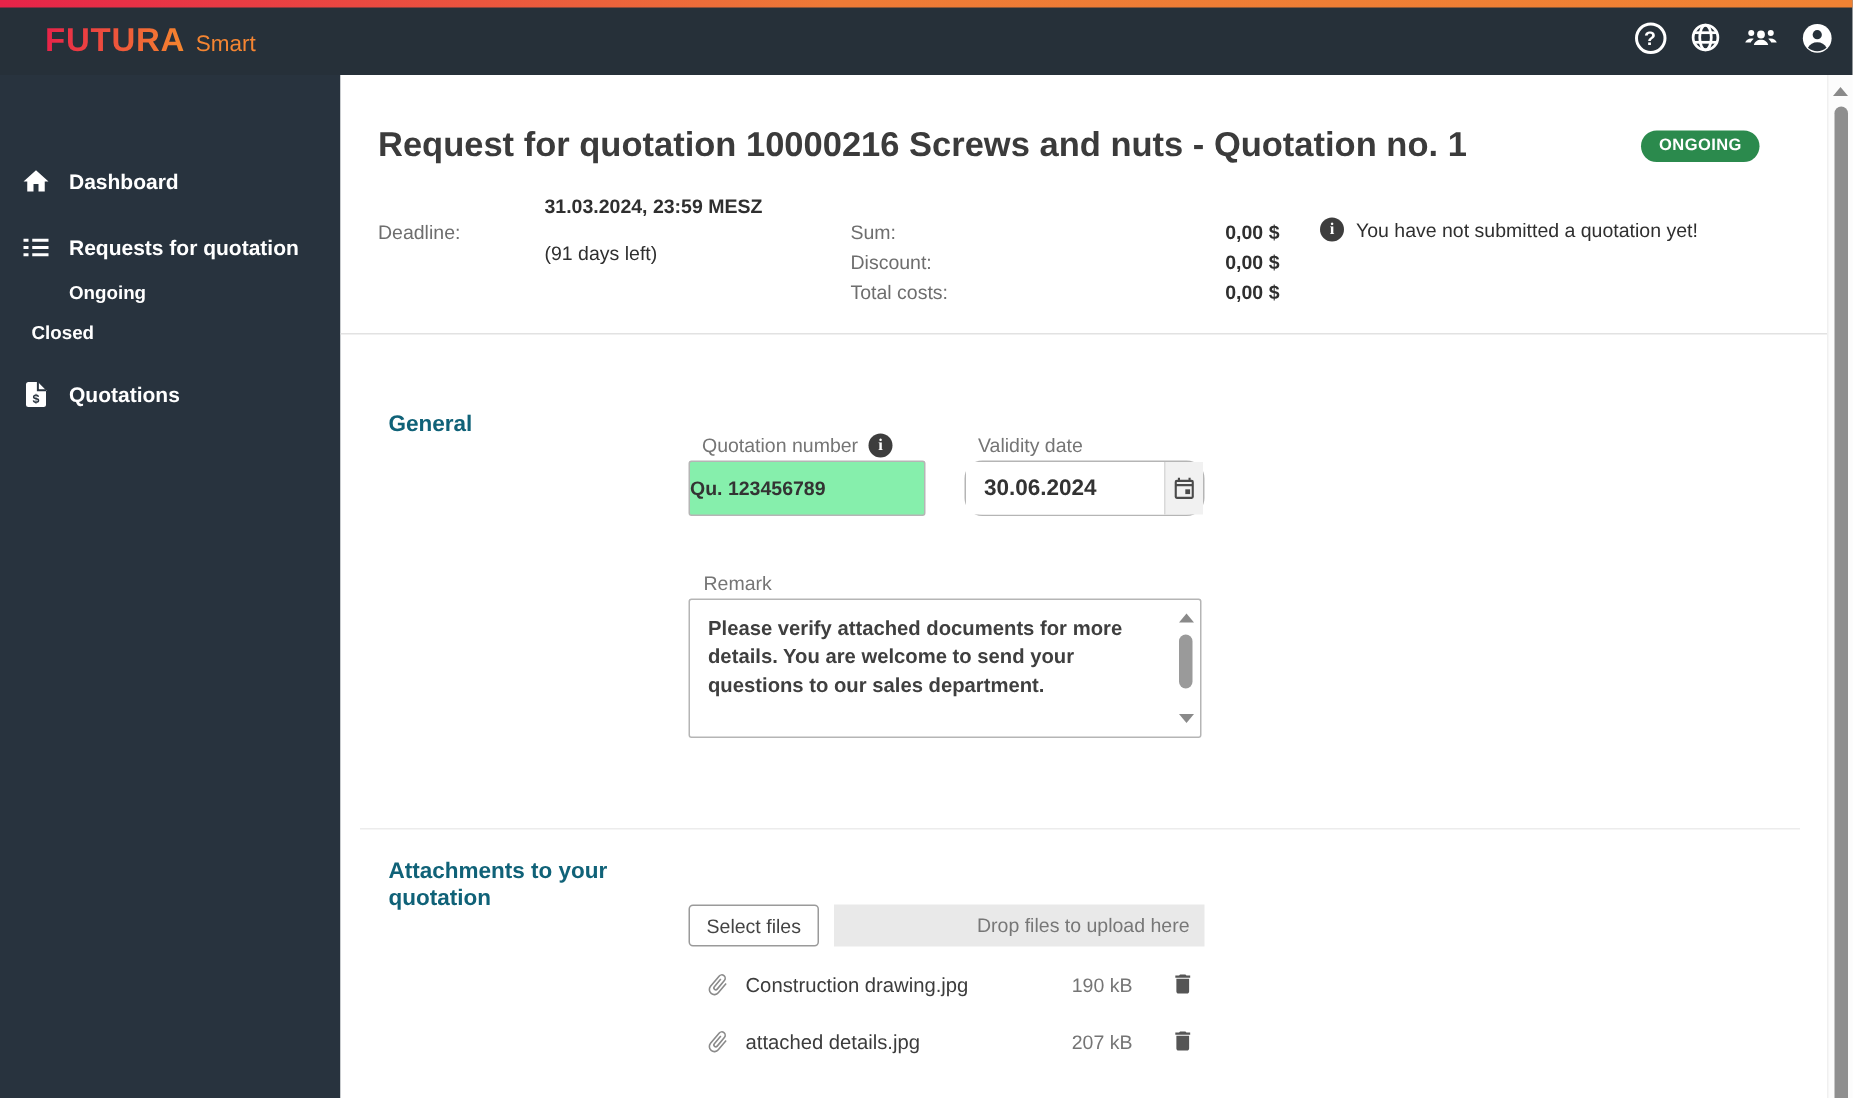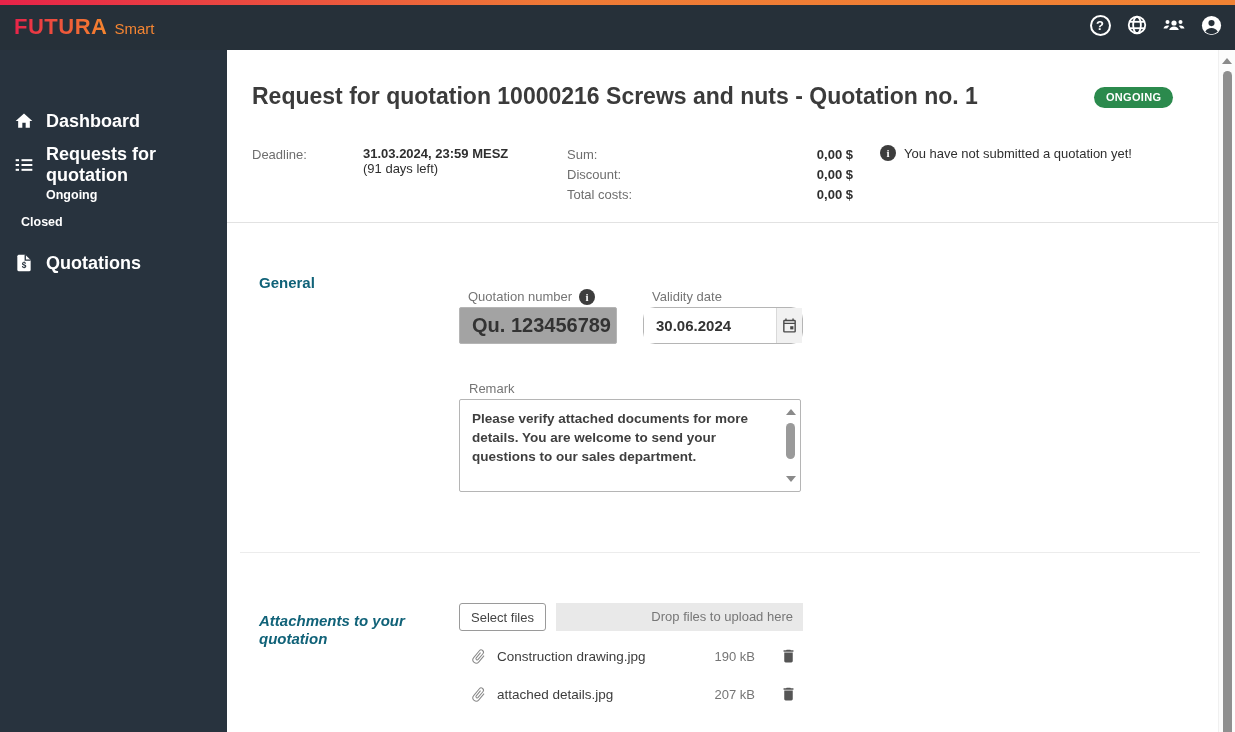--- a/index.html
+++ b/index.html
@@ -3,76 +3,76 @@
 <meta charset="utf-8">
 <style>
   * { margin:0; padding:0; box-sizing:border-box; }
   html,body { width:1235px; height:732px; overflow:hidden; background:#fff;
               font-family:"Liberation Sans", sans-serif; }
 
   
   .topbar { position:absolute; left:0; top:0; width:1235px; height:50px; background:#263039; }
   .topbar-gradient { position:absolute; left:0; top:0; width:100%; height:5px;
                      background:linear-gradient(90deg,#e72349 0%,#ee7a36 45%,#f08233 100%); }
-  .brand { position:absolute; left:14px; top:14px; display:flex; align-items:baseline;text-align:center; }
+  .brand { position:absolute; left:30px; top:14px; display:flex; align-items:baseline;text-align:center; }
   .brand-main { font-size:22px; font-weight:bold; letter-spacing:.5px;
                 background:linear-gradient(90deg,#e72349,#f5862e);
                 -webkit-background-clip:text; background-clip:text; color:transparent; }
   .brand-sub { font-size:15px; color:#f58532; margin-left:7px; font-weight:400; }
   .topbar-icons { position:absolute; right:12px; top:13px; display:flex; gap:13px; align-items:center; }
   .tb-icon { width:24px; height:24px; display:flex; align-items:center; justify-content:center; cursor:pointer; }
   .help-circle { width:21px; height:21px; border:2px solid #fff; border-radius:50%;
                  color:#fff; font-size:13px; font-weight:bold; display:flex; align-items:center; justify-content:center; }
 
   
   .sidebar { position:absolute; left:0; top:50px; width:227px; height:682px; background:#28333e; }
   .nav-item { display:flex; align-items:center; color:#fff; cursor:pointer; padding-left:14px; }
   .nav-item .nav-ico { width:20px; height:20px; margin-right:12px; flex:0 0 20px; }
-  .nav-main { font-size:18px; font-weight:600; }
+  .nav-main { font-size:14px; font-weight:600; }
   .nav-sub { font-size:12.5px; font-weight:600; color:#fff; padding-left:46px; cursor:pointer; }
   .pos-dashboard { position:absolute; top:58px; left:0; right:0; height:26px; }
   .pos-rfq       { position:absolute; top:102px; left:0; right:0; height:26px; }
   .pos-ongoing   { position:absolute; top:136px; left:0; right:0; height:18px; line-height:18px; }
   .pos-closed    { position:absolute; top:163px; left:0; right:0; height:18px; line-height:18px;padding-left:21px; }
   .pos-quot      { position:absolute; top:200px; left:0; right:0; height:26px; }
 
   
   .main { position:absolute; left:227px; top:50px; width:1008px; height:724px; background:#fff; }
 
   .page-title { position:absolute; left:25px; top:33px; width:830px;
                 font-size:23px; font-weight:bold; color:#3b3b3b; }
   .status-badge { position:absolute; left:867px; top:37px; height:21px; line-height:21px;
                   background:#2b8a4d; color:#fff; font-size:11px; font-weight:bold;
                   border-radius:11px; padding:0 12px; letter-spacing:.3px; }
 
   .sum-label { color:#6e6e6e; font-size:13px; }
   .sum-value { color:#2f2f2f; font-size:13px; font-weight:bold; }
   .deadline-label { position:absolute; left:25px; top:97px; }
-  .deadline-value { position:absolute; left:136px; top:97px; line-height:14px; }
+  .deadline-value { position:absolute; left:136px; top:81px; line-height:14px; }
   .deadline-note  { position:absolute; left:136px; top:111px; font-size:13px; color:#2f2f2f; font-weight:400; }
   .cost-row-label { position:absolute; left:340px; }
   .cost-row-value { position:absolute; left:500px; width:126px; text-align:right; }
   .info-row { position:absolute; left:653px; top:95px; display:flex; align-items:center; gap:8px; }
   .info-dot { width:16px; height:16px; border-radius:50%; background:#3d3d3d; color:#fff;
               font-size:11px; font-weight:bold; display:flex; align-items:center; justify-content:center;
               font-family:"Liberation Serif", serif; flex:0 0 16px; }
   .info-text { font-size:13px; color:#2f2f2f; }
 
   .divider-1 { position:absolute; left:0; right:17px; top:172px; border-top:1px solid #e2e2e2; }
   .divider-2 { position:absolute; left:13px; width:960px; top:502px; border-top:1px solid #ececec; }
 
   .section-heading { font-size:15px; font-weight:bold; color:#106278; }
   .pos-general-heading { position:absolute; left:32px; top:224px; }
-  .pos-attach-heading  { position:absolute; left:32px; top:562px; width:160px; line-height:18px;font-style:italic; }
+  .pos-attach-heading  { position:absolute; left:32px; top:522px; width:160px; line-height:18px; }
 
   .field-label { font-size:13px; color:#757575; }
   .pos-qn-label { position:absolute; left:241px; top:239px; display:flex; align-items:flex-start; gap:7px; }
   .pos-vd-label { position:absolute; left:425px; top:239px; }
-  .text-input { border:1px solid #b5b5b5; border-radius:2px; background:#a3a3a3;
-                font-size:20px; font-weight:bold; color:#333; padding-left:12px;
+  .text-input { border:1px solid #b5b5b5; border-radius:2px; background:#86efac;
+                font-size:13px; font-weight:bold; color:#333; padding-left:0;
                 font-family:"Liberation Sans", sans-serif; }
   .pos-qn-input { position:absolute; left:232px; top:257px; width:158px; height:37px; }
   .date-group { position:absolute; left:416px; top:257px; width:160px; height:37px;
                 border:1px solid #b5b5b5; border-radius:12px; display:flex; }
   .date-input { border:none; outline:none; width:132px; height:100%; font-size:15px; font-weight:bold;
                 color:#333; padding-left:12px; font-family:"Liberation Sans", sans-serif; }
   .cal-btn { width:27px; height:100%; background:#f1f1f1; border-left:1px solid #d9d9d9;
              display:flex; align-items:center; justify-content:center; cursor:pointer; }
 
   .pos-remark-label { position:absolute; left:242px; top:331px; }

